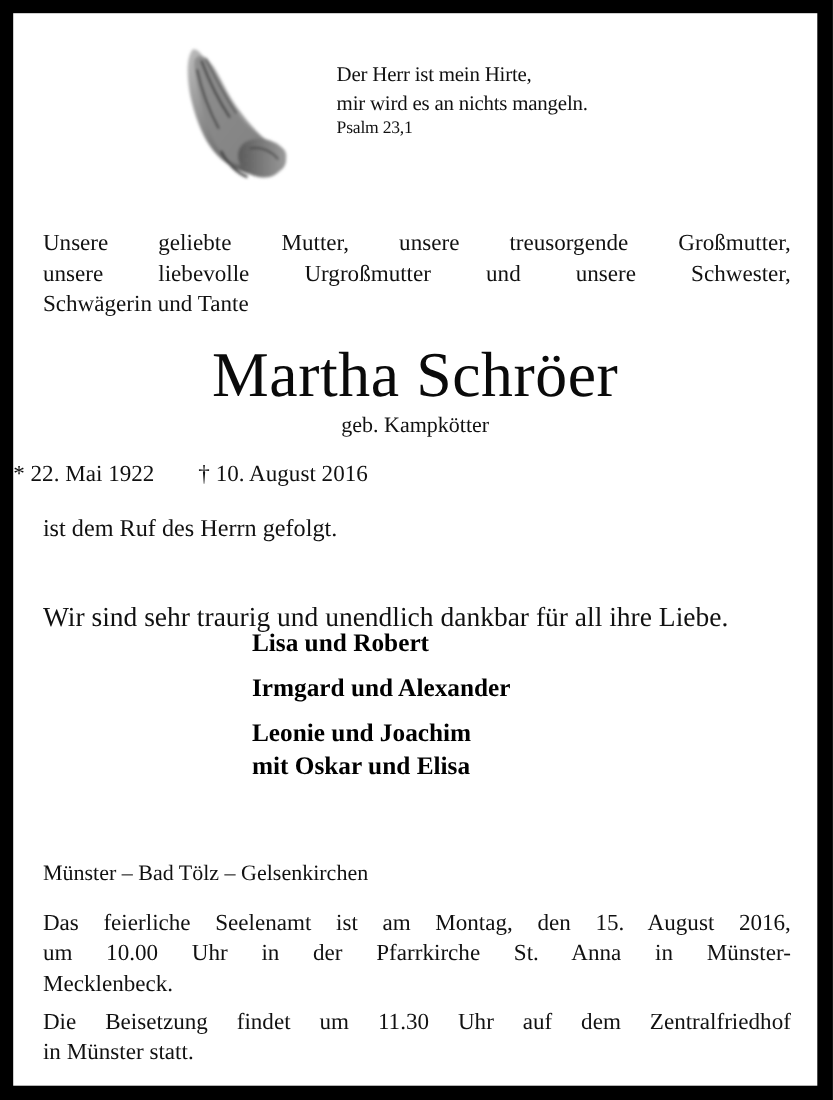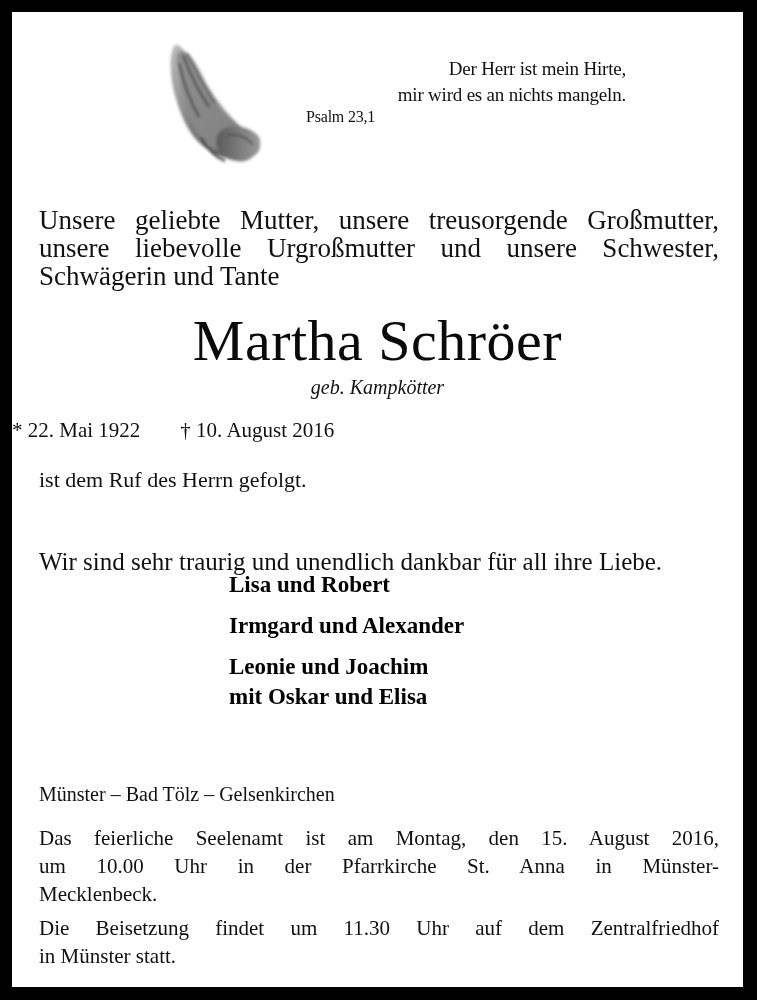--- a/index.html
+++ b/index.html
@@ -36,35 +36,35 @@
     }
     .verse {
       position: absolute;
       left: 294px;
       top: 44px;
       width: 320px;
       font-size: 19px;
       line-height: 26px;
       letter-spacing: -0.2px;
     }
-    .verse .line { display: block; white-space: nowrap; text-align: right; }
+    .verse .line { display: block; white-space: nowrap; }
     .verse .ref {
       display: block;
       text-align: left;
       font-size: 16px;
       line-height: 22px;
       margin-top: -2px;
       padding-right: 10px;
     }
     .intro {
       position: absolute;
       left: 27px;
       top: 194px;
       width: 680px;
-      font-size: 27px;
+      font-size: 21px;
       line-height: 28px;
       text-align: justify;
       text-align-last: left;
     }
     .intro .line { display: block; text-align: justify; text-align-last: justify; white-space: nowrap; }
     .intro .line.last { text-align-last: left; }
     .name {
       position: absolute;
       left: 0;
       top: 296px;
@@ -77,21 +77,20 @@
       color: #0a0a0a;
     }
     .birthname {
       position: absolute;
       left: 0;
       top: 362px;
       width: 731px;
       text-align: center;
       font-size: 20px;
       line-height: 26px;
-      font-style: italic;
     }
     .dates {
       position: absolute;
       left: 0;
       top: 404px;
       width: 731px;
       text-align: left;
       font-size: 21px;
       line-height: 28px;
       white-space: nowrap;

